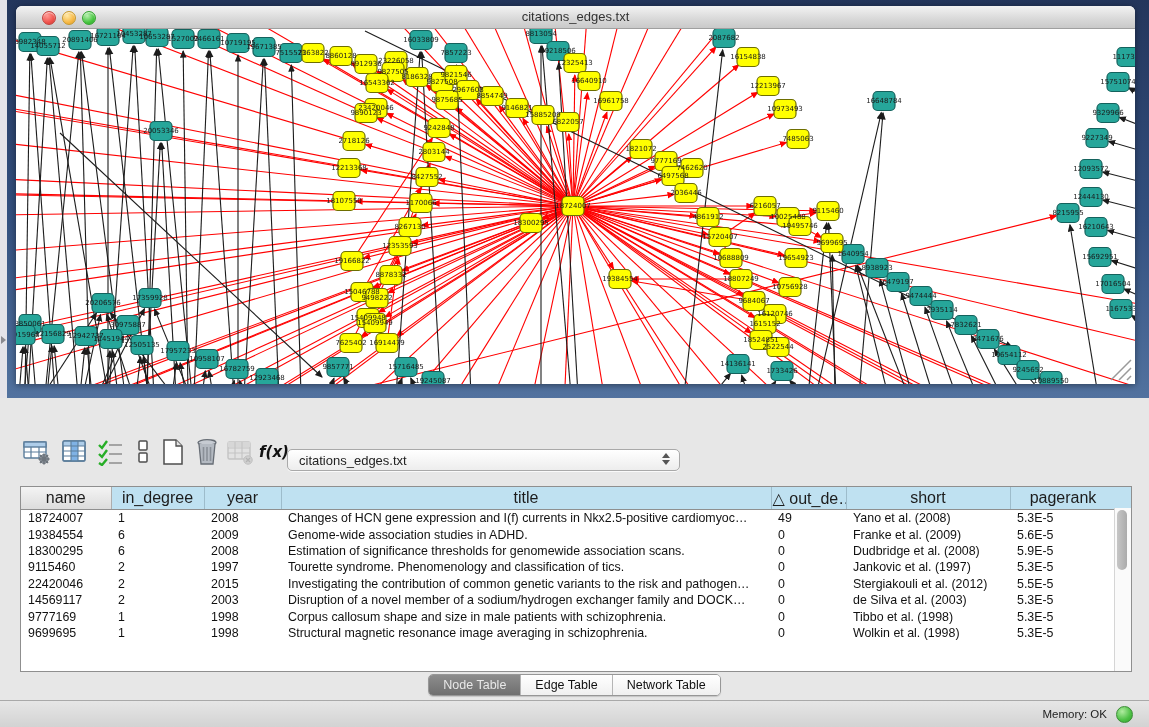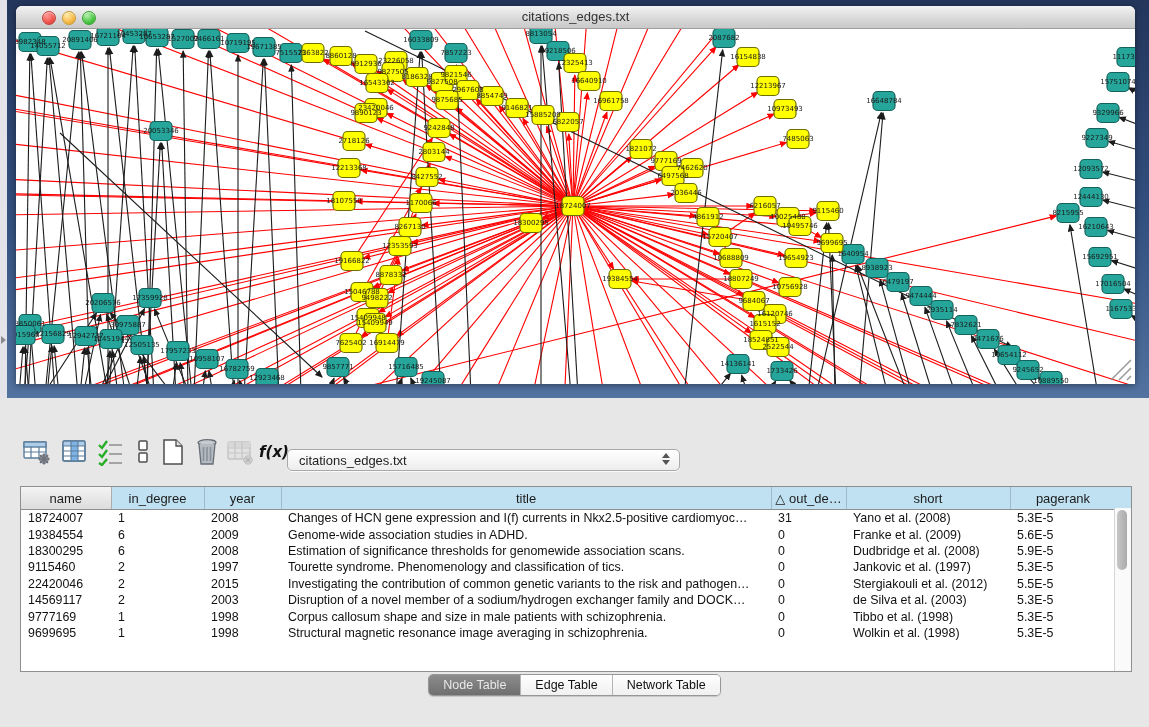--- a/index.html
+++ b/index.html
@@ -41,21 +41,21 @@
       font-size:13px;color:#222;line-height:21px;padding-left:11px;box-sizing:border-box;}
   #select-box .arrows{position:absolute;right:9px;top:3px;}
   #select-box .arrows div{width:0;height:0;border-left:4px solid transparent;border-right:4px solid transparent;}
   #select-box .up{border-bottom:5px solid #555;margin-bottom:2px;}
   #select-box .down{border-top:5px solid #555;}
   
   #table-wrap{position:absolute;left:20px;top:88px;width:1112px;height:186px;background:#fff;
       border:1px solid #8f8f8f;box-sizing:border-box;}
   table{border-collapse:collapse;table-layout:fixed;width:1095px;}
   th{height:20px;background:#bfe1f1;border-right:1px solid #9dbccb;border-bottom:1px solid #8f8f8f;
-     font-weight:normal;font-size:13px;color:#1c1c1c;overflow:hidden;white-space:nowrap;margin-top:28px;}
+     font-weight:normal;font-size:16px;color:#1c1c1c;overflow:hidden;white-space:nowrap;margin-top:28px;}
   th.pressed{background:linear-gradient(#f4f4f4,#dcdcdc);border-right:1px solid #adadad;}
   td{height:16.4px;font-size:12.4px;color:#111;padding:0 7px;overflow:hidden;white-space:nowrap;
      text-overflow:clip;}
   #header-corner{position:absolute;right:0;top:0;width:16px;height:21px;background:#bfe1f1;border-bottom:1px solid #8f8f8f;}
   #vscroll{position:absolute;right:0;top:21px;width:16px;bottom:0;background:#fafafa;border-left:1px solid #d5d5d5;}
   #vscroll .thumb{position:absolute;left:2px;top:2px;width:10px;height:60px;border-radius:6px;
       background:linear-gradient(90deg,#c6c6c6,#ababab);}
   
   #tabs-row{position:absolute;left:0;top:276px;width:100%;text-align:center;}
   #table-type-tabs{display:inline-flex;border:1px solid #979797;border-radius:5px;overflow:hidden;
@@ -674,21 +674,21 @@
             <th>short</th>
             <th>pagerank</th>
           </tr>
         </thead>
       <tbody id="body-rows">
           <tr>
             <td>18724007</td>
             <td>1</td>
             <td>2008</td>
             <td>Changes of HCN gene expression and I(f) currents in Nkx2.5-positive cardiomyoc…</td>
-            <td>31</td>
+            <td>49</td>
             <td>Yano et al. (2008)</td>
             <td>5.3E-5</td>
           </tr>
           <tr>
             <td>19384554</td>
             <td>6</td>
             <td>2009</td>
             <td>Genome-wide association studies in ADHD.</td>
             <td>0</td>
             <td>Franke et al. (2009)</td>
@@ -757,13 +757,17 @@
   </div>
 
   <div id="tabs-row">
     <div id="table-type-tabs">
         <div class="tab active">Node Table</div>
         <div class="tab">Edge Table</div>
         <div class="tab">Network Table</div>
       </div>
   </div>
 
+  <div id="statusbar">
+    <span id="memory-label">Memory: OK</span>
+    <span id="memory-dot"></span>
+  </div>
 </div>
 
 </body></html>

